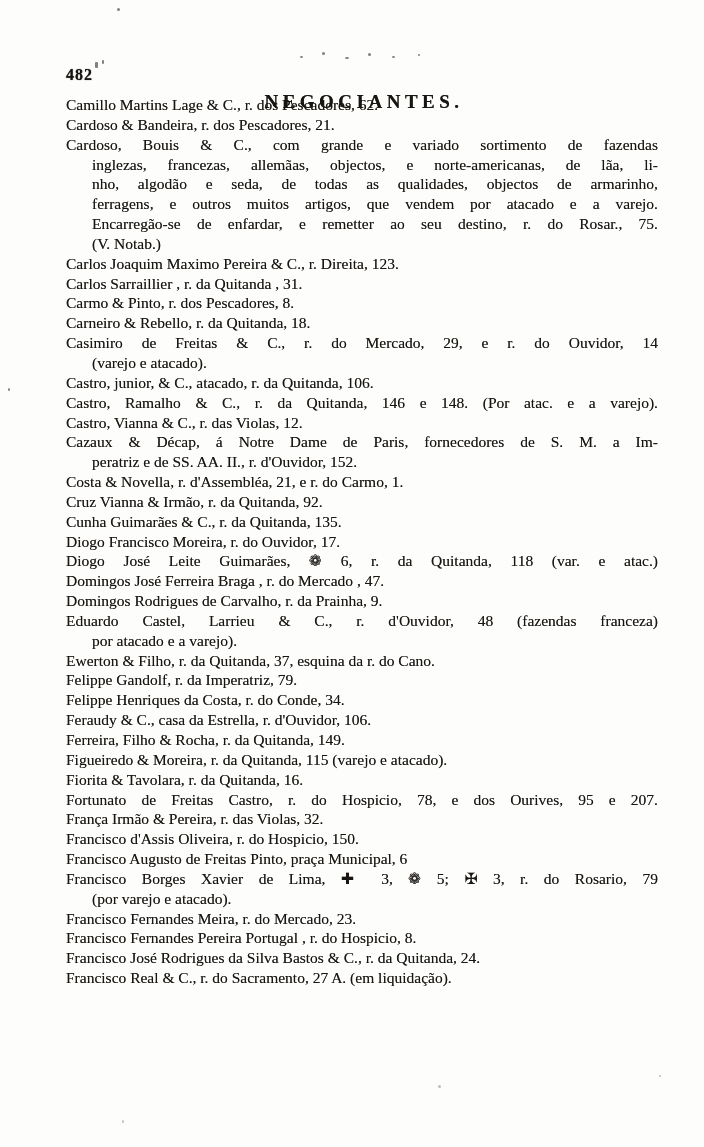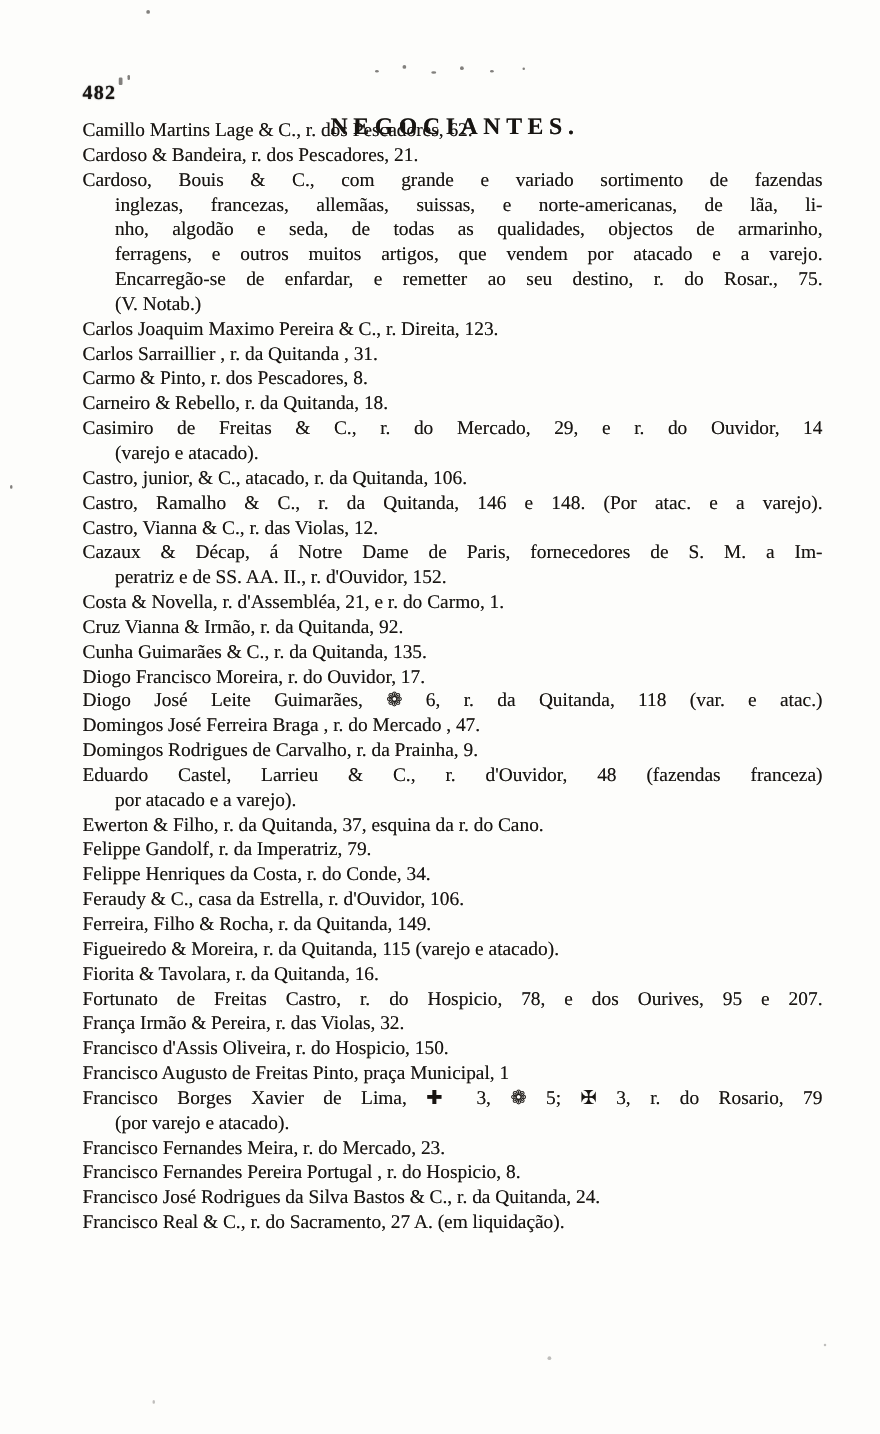--- a/index.html
+++ b/index.html
@@ -70,21 +70,21 @@
 
   <div class="entries">
       <div class="entry">
         <div class="line">Camillo Martins Lage &amp; C., r. dos Pescadores, 62.</div>
       </div>
       <div class="entry">
         <div class="line">Cardoso &amp; Bandeira, r. dos Pescadores, 21.</div>
       </div>
       <div class="entry">
         <div class="line j">Cardoso, Bouis &amp; C., com grande e variado sortimento de fazendas</div>
-        <div class="line cont j">inglezas, francezas, allemãas, suissas, e norte-americanas, de lãa, li-</div>
+        <div class="line cont j">inglezas, francezas, allemãas, objectos, e norte-americanas, de lãa, li-</div>
         <div class="line cont j">nho, algodão e seda, de todas as qualidades, objectos de armarinho,</div>
         <div class="line cont j">ferragens, e outros muitos artigos, que vendem por atacado e a varejo.</div>
         <div class="line cont j">Encarregão-se de enfardar, e remetter ao seu destino, r. do Rosar., 75.</div>
         <div class="line cont">(V. Notab.)</div>
       </div>
       <div class="entry">
         <div class="line">Carlos Joaquim Maximo Pereira &amp; C., r. Direita, 123.</div>
       </div>
       <div class="entry">
         <div class="line">Carlos Sarraillier , r. da Quitanda , 31.</div>
@@ -161,21 +161,21 @@
       <div class="entry">
         <div class="line j">Fortunato de Freitas Castro, r. do Hospicio, 78, e dos Ourives, 95 e 207.</div>
       </div>
       <div class="entry">
         <div class="line">França Irmão &amp; Pereira, r. das Violas, 32.</div>
       </div>
       <div class="entry">
         <div class="line">Francisco d'Assis Oliveira, r. do Hospicio, 150.</div>
       </div>
       <div class="entry">
-        <div class="line">Francisco Augusto de Freitas Pinto, praça Municipal, 1</div>
+        <div class="line">Francisco Augusto de Freitas Pinto, praça Municipal, 6</div>
       </div>
       <div class="entry">
         <div class="line j">Francisco Borges Xavier de Lima, ✚ 3, ❁ 5; ✠ 3, r. do Rosario, 79</div>
         <div class="line cont">(por varejo e atacado).</div>
       </div>
       <div class="entry">
         <div class="line">Francisco Fernandes Meira, r. do Mercado, 23.</div>
       </div>
       <div class="entry">
         <div class="line">Francisco Fernandes Pereira Portugal , r. do Hospicio, 8.</div>

